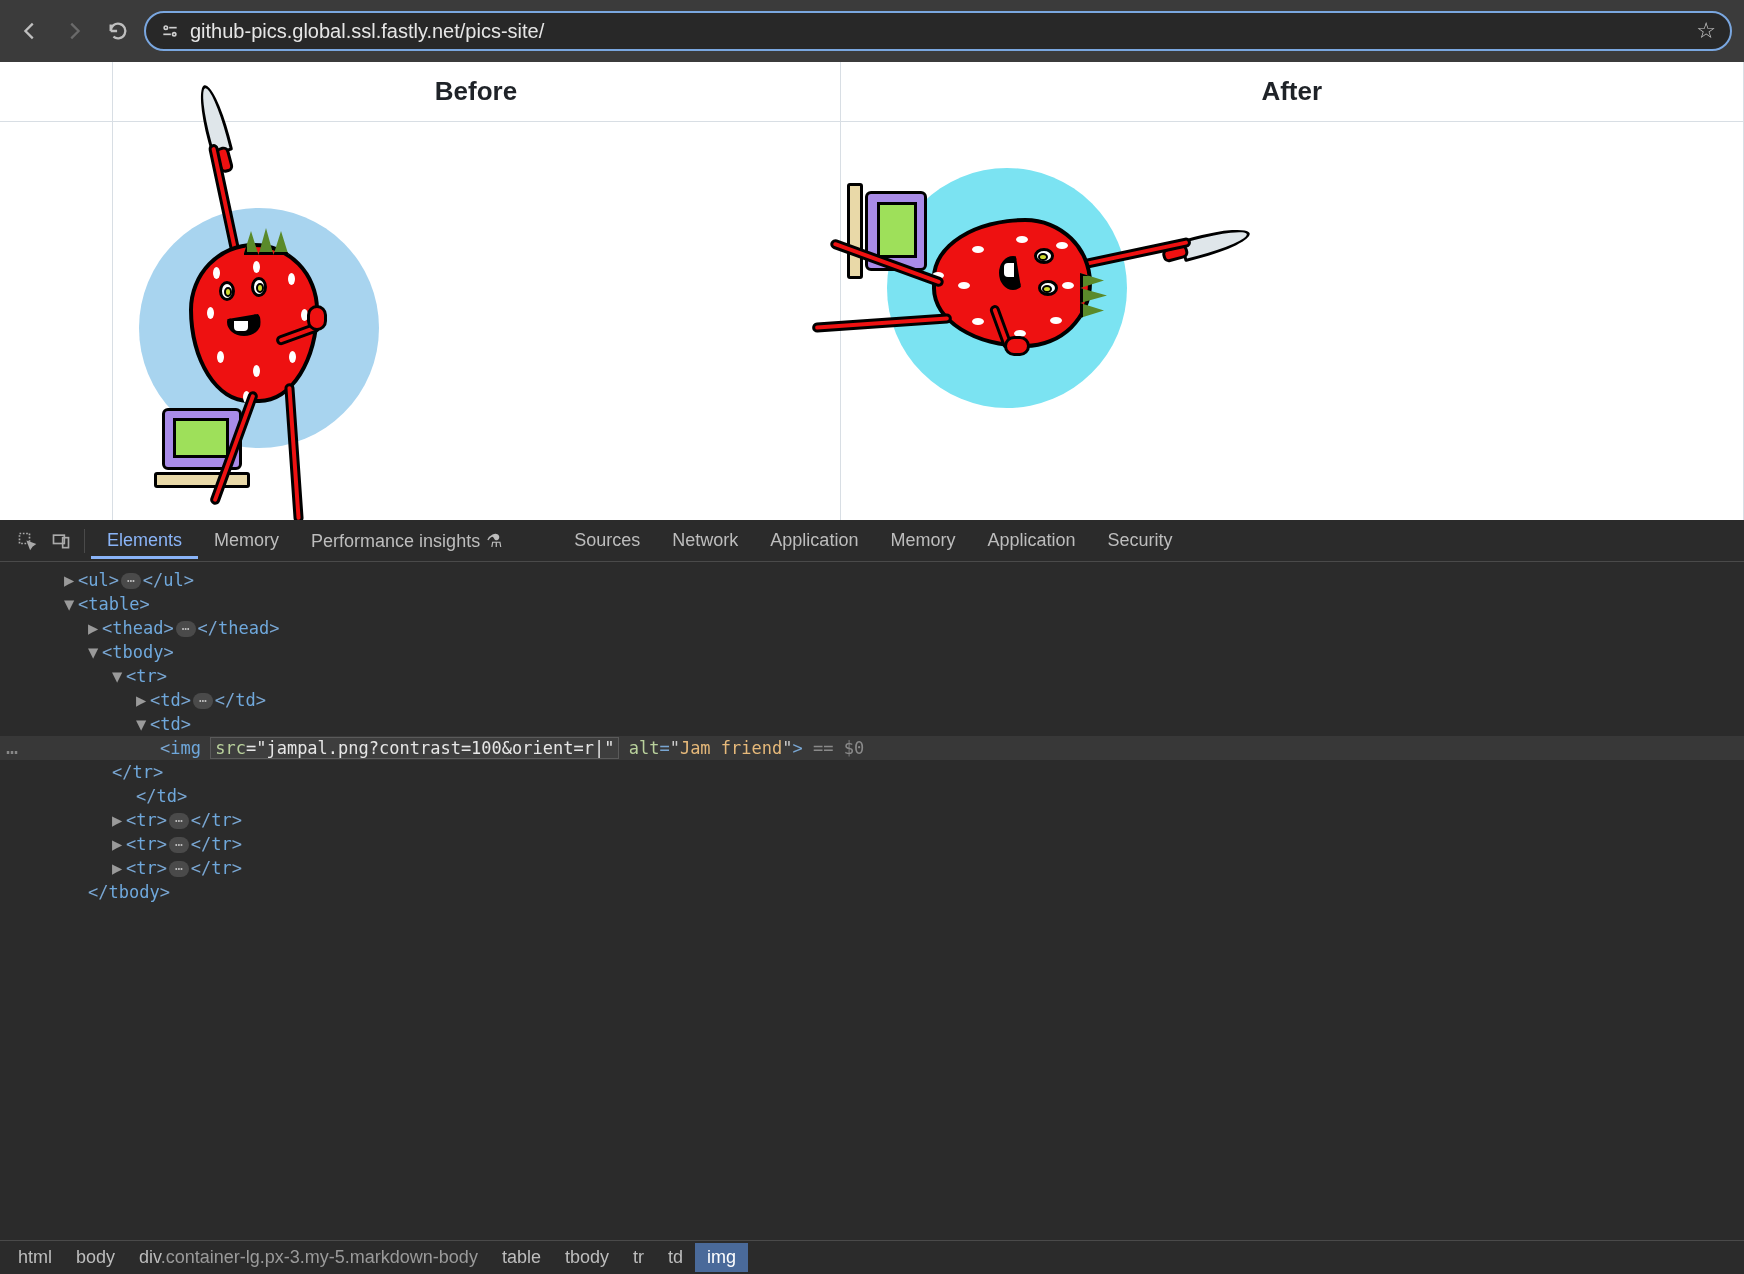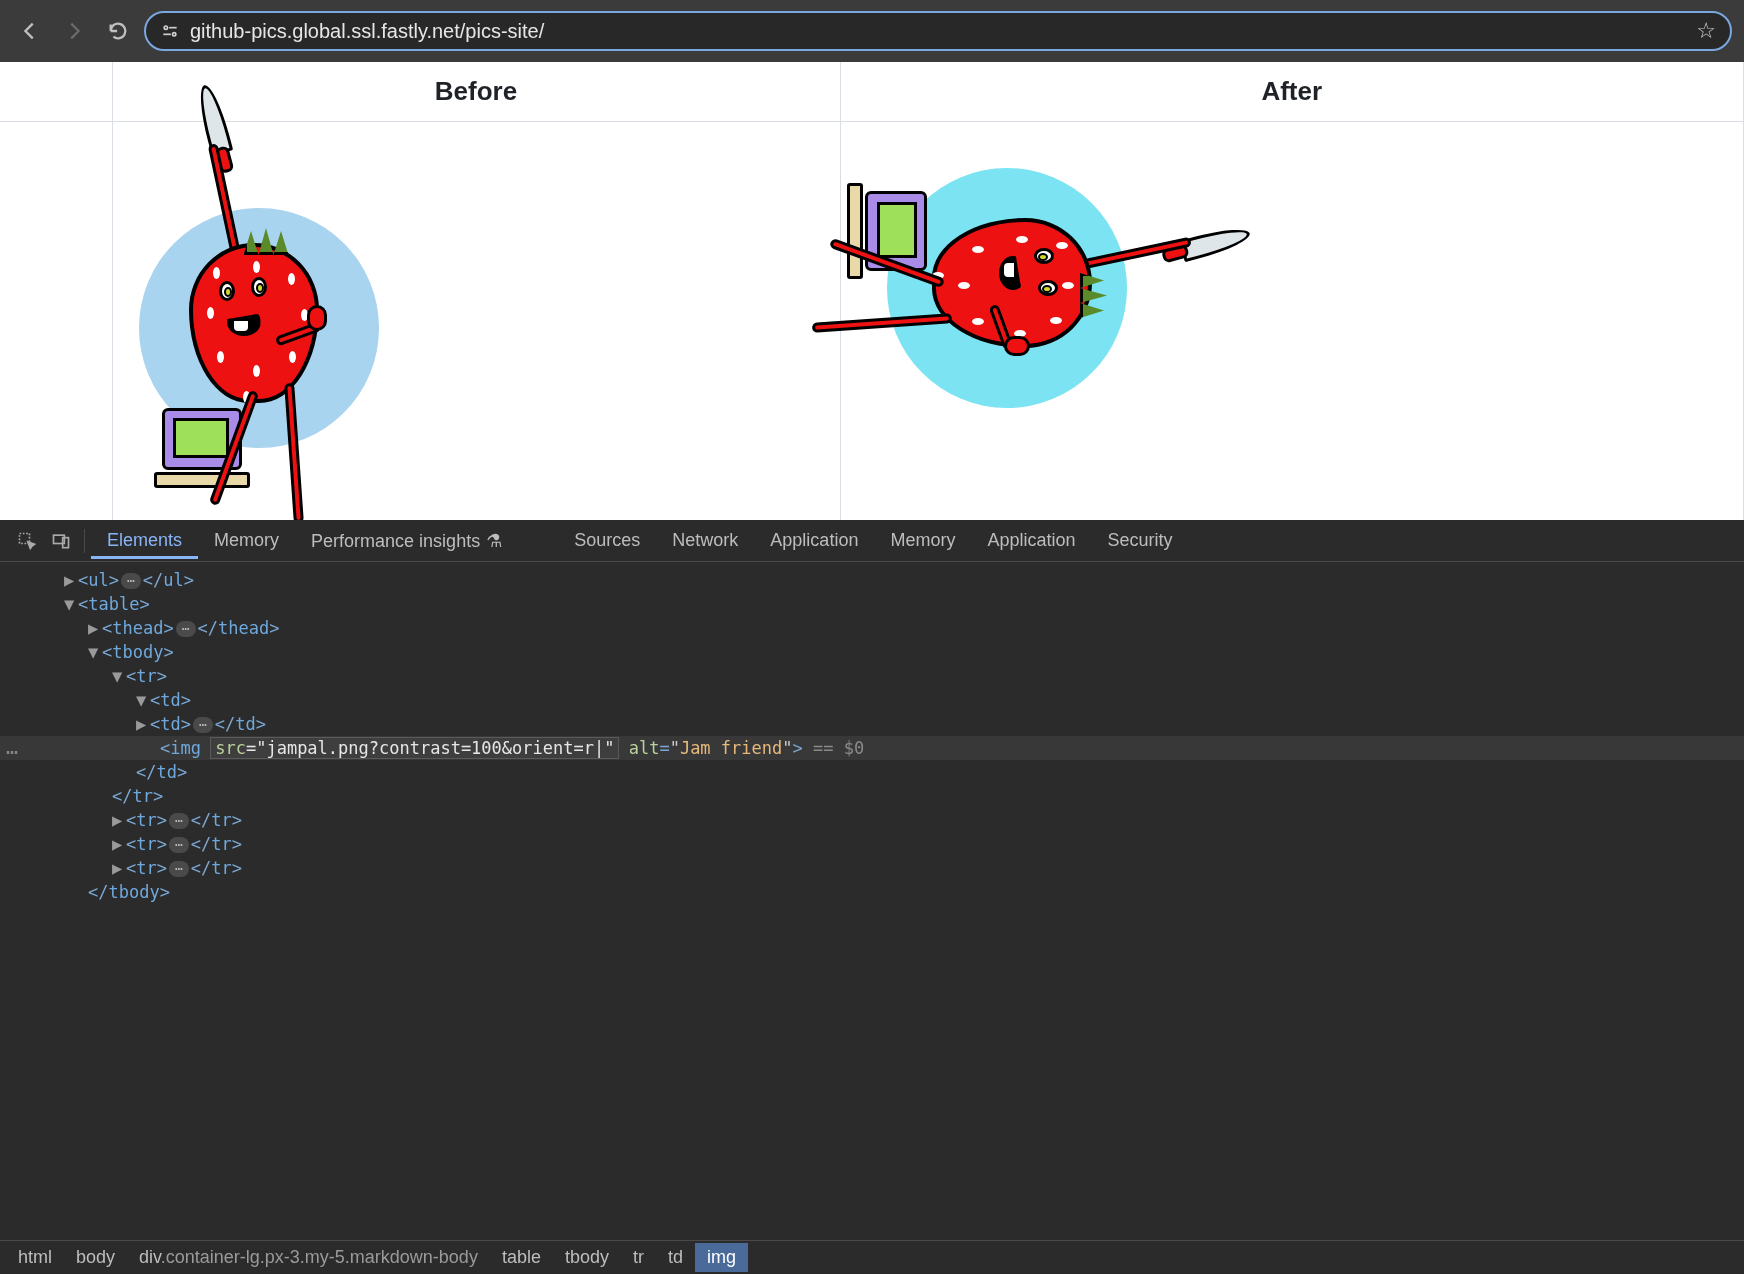--- a/index.html
+++ b/index.html
@@ -346,25 +346,25 @@
     <div class="dt-tab">Security</div>
   </div>
 
   <div class="dt-body">
     <span class="dots-gutter">⋯</span>
 <div class="node-line"><span class="indent" style="width:24px"></span><span class="caret">▶</span><span class="tag-ang">&lt;</span><span class="tag-name">ul</span><span class="tag-ang">&gt;</span><span class="ellipsis-pill">⋯</span><span class="tag-ang">&lt;/</span><span class="tag-name">ul</span><span class="tag-ang">&gt;</span></div>
 <div class="node-line"><span class="indent" style="width:24px"></span><span class="caret">▼</span><span class="tag-ang">&lt;</span><span class="tag-name">table</span><span class="tag-ang">&gt;</span></div>
 <div class="node-line"><span class="indent" style="width:48px"></span><span class="caret">▶</span><span class="tag-ang">&lt;</span><span class="tag-name">thead</span><span class="tag-ang">&gt;</span><span class="ellipsis-pill">⋯</span><span class="tag-ang">&lt;/</span><span class="tag-name">thead</span><span class="tag-ang">&gt;</span></div>
 <div class="node-line"><span class="indent" style="width:48px"></span><span class="caret">▼</span><span class="tag-ang">&lt;</span><span class="tag-name">tbody</span><span class="tag-ang">&gt;</span></div>
 <div class="node-line"><span class="indent" style="width:72px"></span><span class="caret">▼</span><span class="tag-ang">&lt;</span><span class="tag-name">tr</span><span class="tag-ang">&gt;</span></div>
+<div class="node-line"><span class="indent" style="width:96px"></span><span class="caret">▶</span><span class="tag-ang">&lt;</span><span class="tag-name">td</span><span class="tag-ang">&gt;</span><span class="ellipsis-pill">⋯</span><span class="tag-ang">&lt;/</span><span class="tag-name">td</span><span class="tag-ang">&gt;</span></div>
 <div class="node-line"><span class="indent" style="width:96px"></span><span class="caret">▼</span><span class="tag-ang">&lt;</span><span class="tag-name">td</span><span class="tag-ang">&gt;</span></div>
-<div class="node-line"><span class="indent" style="width:96px"></span><span class="caret">▶</span><span class="tag-ang">&lt;</span><span class="tag-name">td</span><span class="tag-ang">&gt;</span><span class="ellipsis-pill">⋯</span><span class="tag-ang">&lt;/</span><span class="tag-name">td</span><span class="tag-ang">&gt;</span></div>
 <span class="node-line highlight-row"><span class="indent" style="width:120px"></span><span class="tag-ang">&lt;</span><span class="tag-name">img</span> <span class="attr-edit"><span class="attr-name">src</span>="<span>jampal.png?contrast=100&amp;orient=r</span>|"</span> <span class="attr-name">alt</span><span class="tag-ang">=</span>"<span class="attr-val">Jam friend</span>"<span class="tag-ang">&gt;</span><span class="sel-suffix"> == $0</span></span>
+<div class="node-line"><span class="indent" style="width:72px"></span><span class="tag-ang">&lt;/</span><span class="tag-name">tr</span><span class="tag-ang">&gt;</span></div>
 <div class="node-line"><span class="indent" style="width:96px"></span><span class="tag-ang">&lt;/</span><span class="tag-name">td</span><span class="tag-ang">&gt;</span></div>
-<div class="node-line"><span class="indent" style="width:72px"></span><span class="tag-ang">&lt;/</span><span class="tag-name">tr</span><span class="tag-ang">&gt;</span></div>
 <div class="node-line"><span class="indent" style="width:72px"></span><span class="caret">▶</span><span class="tag-ang">&lt;</span><span class="tag-name">tr</span><span class="tag-ang">&gt;</span><span class="ellipsis-pill">⋯</span><span class="tag-ang">&lt;/</span><span class="tag-name">tr</span><span class="tag-ang">&gt;</span></div>
 <div class="node-line"><span class="indent" style="width:72px"></span><span class="caret">▶</span><span class="tag-ang">&lt;</span><span class="tag-name">tr</span><span class="tag-ang">&gt;</span><span class="ellipsis-pill">⋯</span><span class="tag-ang">&lt;/</span><span class="tag-name">tr</span><span class="tag-ang">&gt;</span></div>
 <div class="node-line"><span class="indent" style="width:72px"></span><span class="caret">▶</span><span class="tag-ang">&lt;</span><span class="tag-name">tr</span><span class="tag-ang">&gt;</span><span class="ellipsis-pill">⋯</span><span class="tag-ang">&lt;/</span><span class="tag-name">tr</span><span class="tag-ang">&gt;</span></div>
 <div class="node-line"><span class="indent" style="width:48px"></span><span class="tag-ang">&lt;/</span><span class="tag-name">tbody</span><span class="tag-ang">&gt;</span></div>
   </div>
 
   <div class="breadcrumb">
     <span class="crumb"><span>html</span></span>
     <span class="crumb"><span>body</span></span>
     <span class="crumb"><span>div</span><span class="cls">.container-lg.px-3.my-5.markdown-body</span></span>

